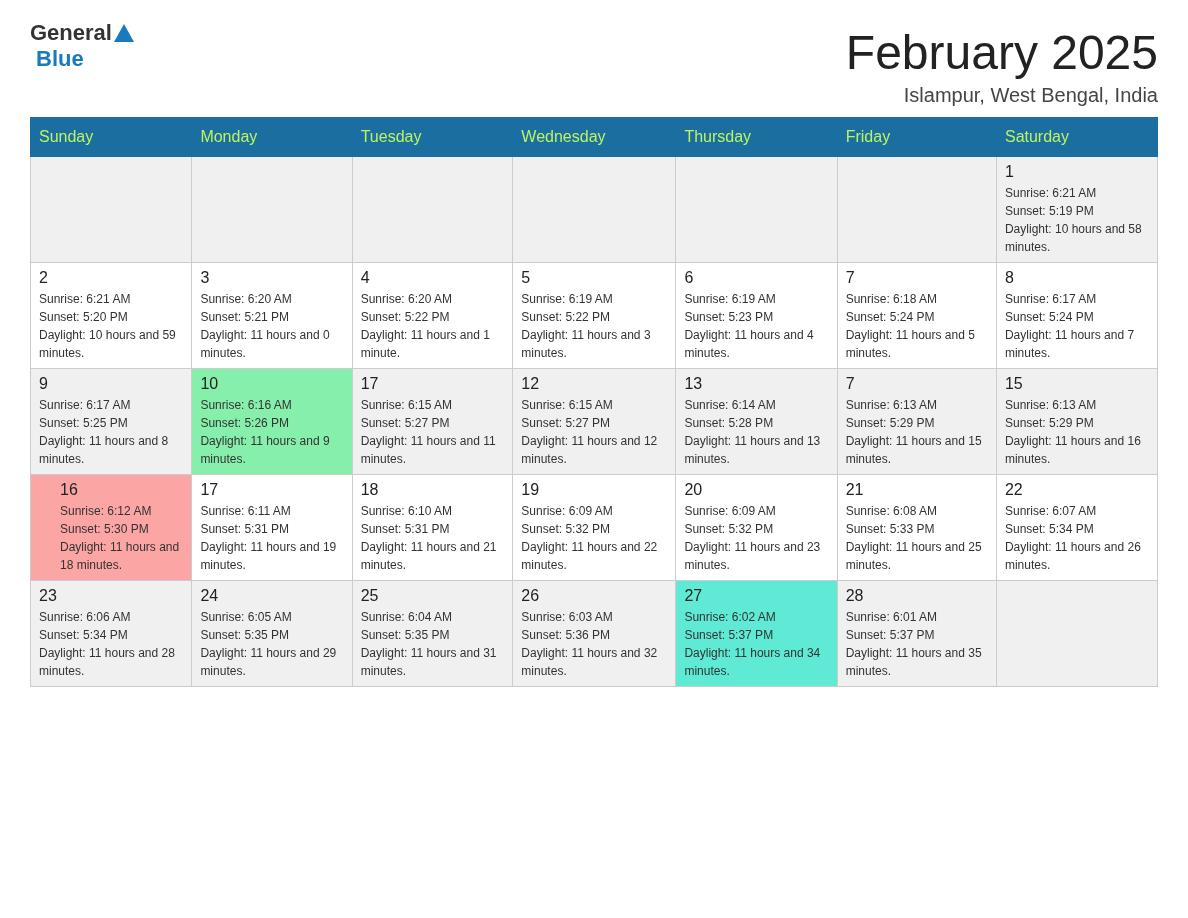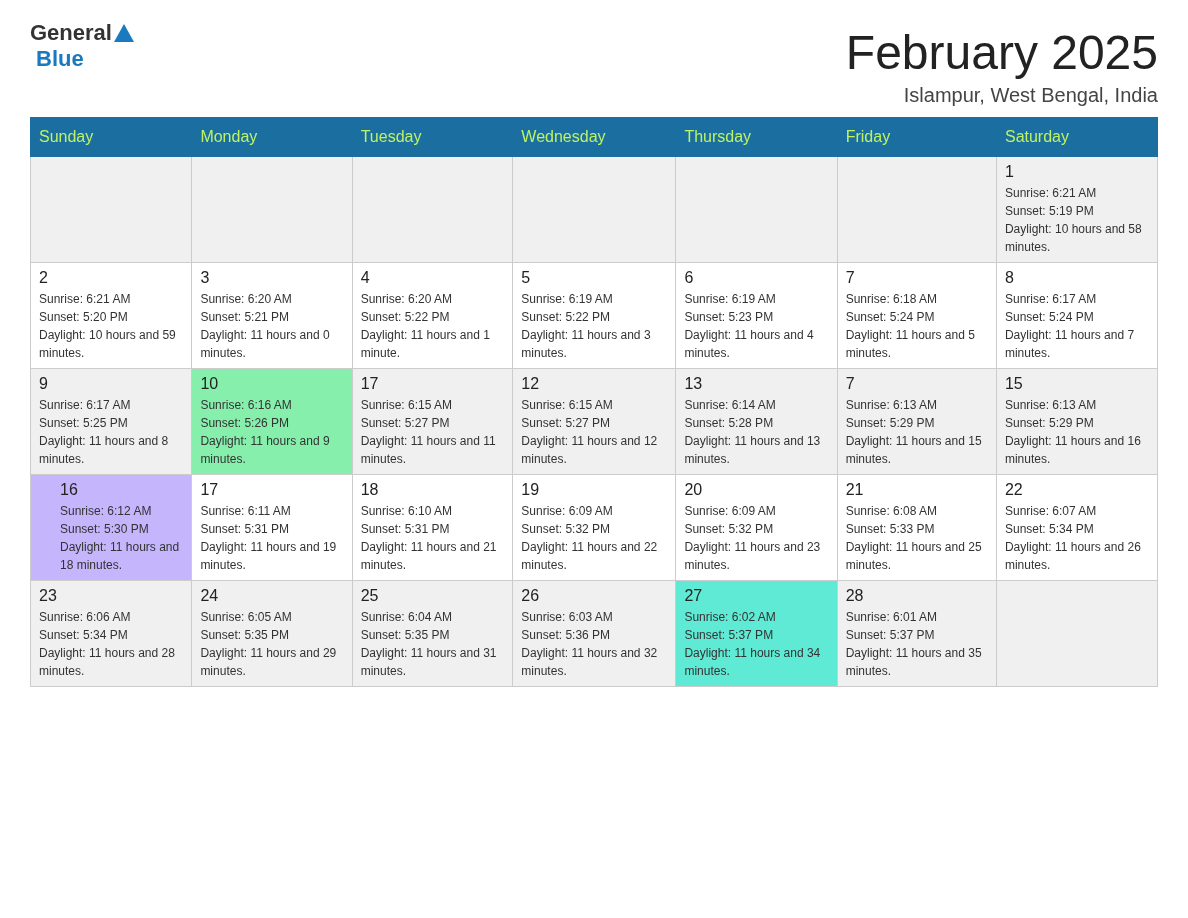--- a/index.html
+++ b/index.html
@@ -203,21 +203,21 @@
         <td style="background: rgb(240, 240, 240); min-height: 110px;">
           <span class="day-number">7</span>
           <div class="day-info">Sunrise: 6:13 AM<br>Sunset: 5:29 PM<br>Daylight: 11 hours and 15 minutes.</div>
         </td>
         <td style="background: rgb(240, 240, 240); min-height: 110px;">
           <span class="day-number">15</span>
           <div class="day-info">Sunrise: 6:13 AM<br>Sunset: 5:29 PM<br>Daylight: 11 hours and 16 minutes.</div>
         </td>
       </tr>
       <tr>
-        <td style="background: #c4b5fd; min-height: 110px; padding-left: 29px;">
+        <td style="background: #fca5a5; min-height: 110px; padding-left: 29px;">
           <span class="day-number">16</span>
           <div class="day-info">Sunrise: 6:12 AM<br>Sunset: 5:30 PM<br>Daylight: 11 hours and 18 minutes.</div>
         </td>
         <td style="background: rgb(255, 255, 255); min-height: 110px;">
           <span class="day-number">17</span>
           <div class="day-info">Sunrise: 6:11 AM<br>Sunset: 5:31 PM<br>Daylight: 11 hours and 19 minutes.</div>
         </td>
         <td style="background: rgb(255, 255, 255); min-height: 110px;">
           <span class="day-number">18</span>
           <div class="day-info">Sunrise: 6:10 AM<br>Sunset: 5:31 PM<br>Daylight: 11 hours and 21 minutes.</div>

